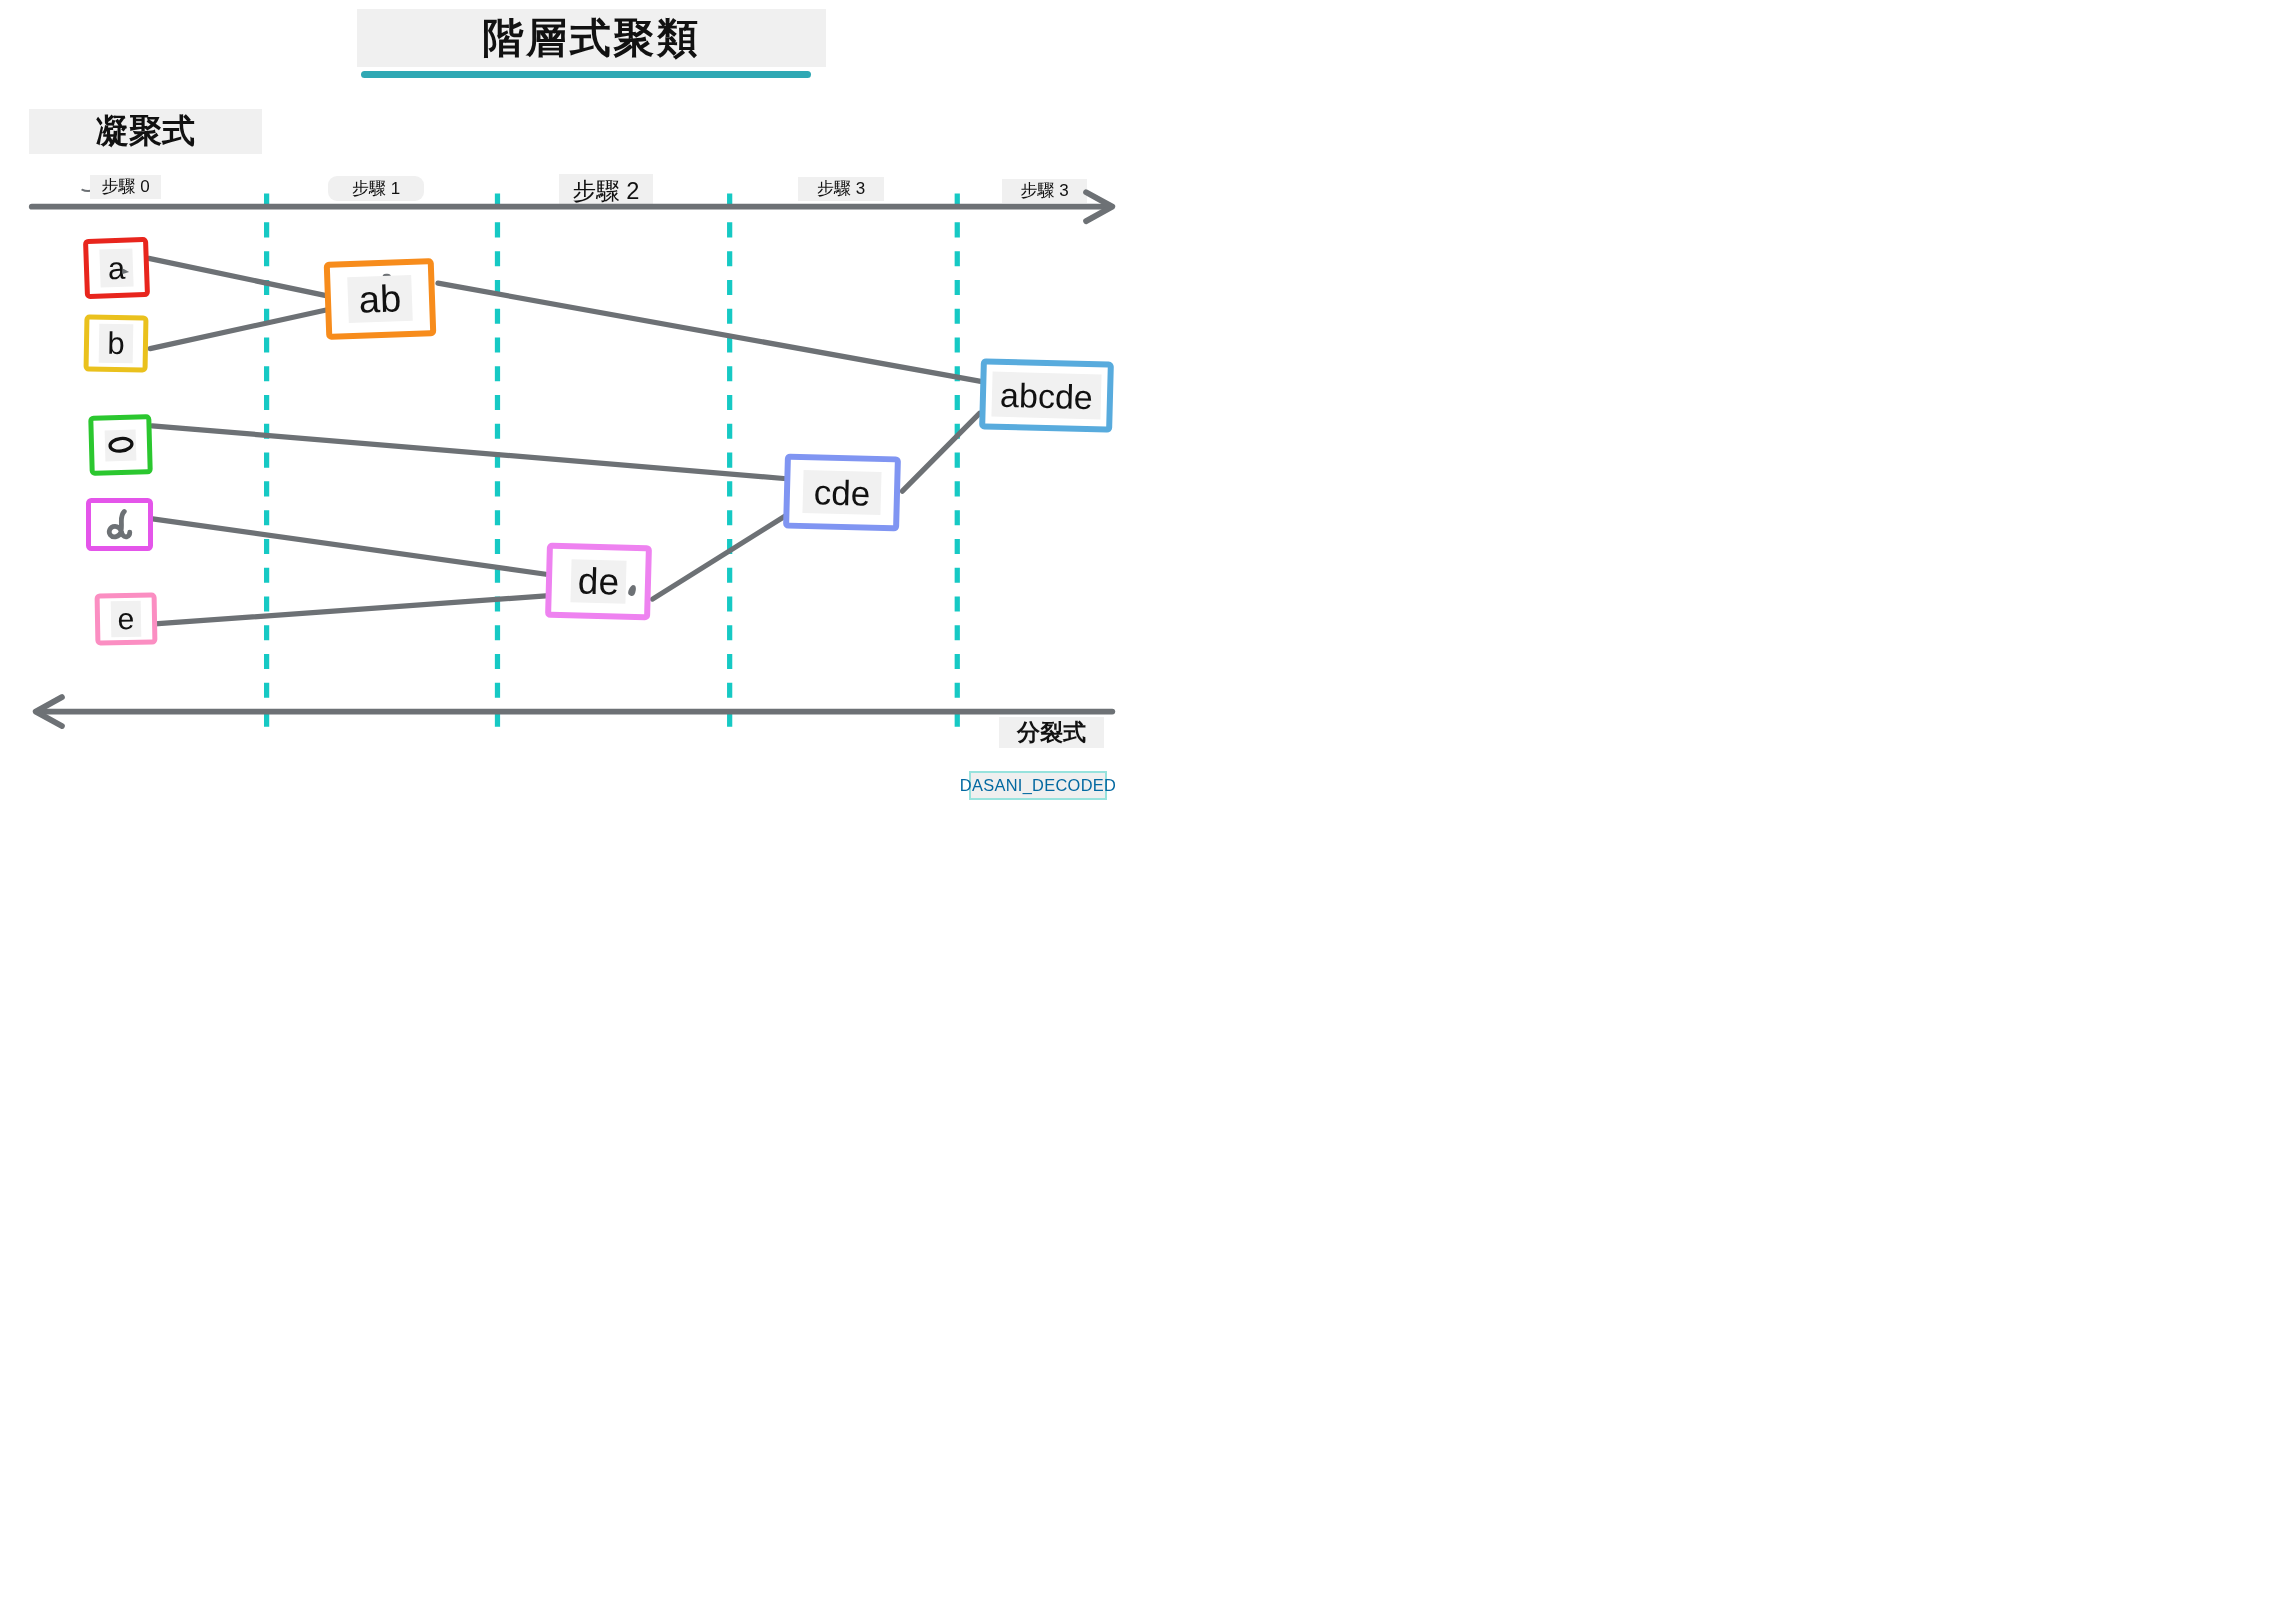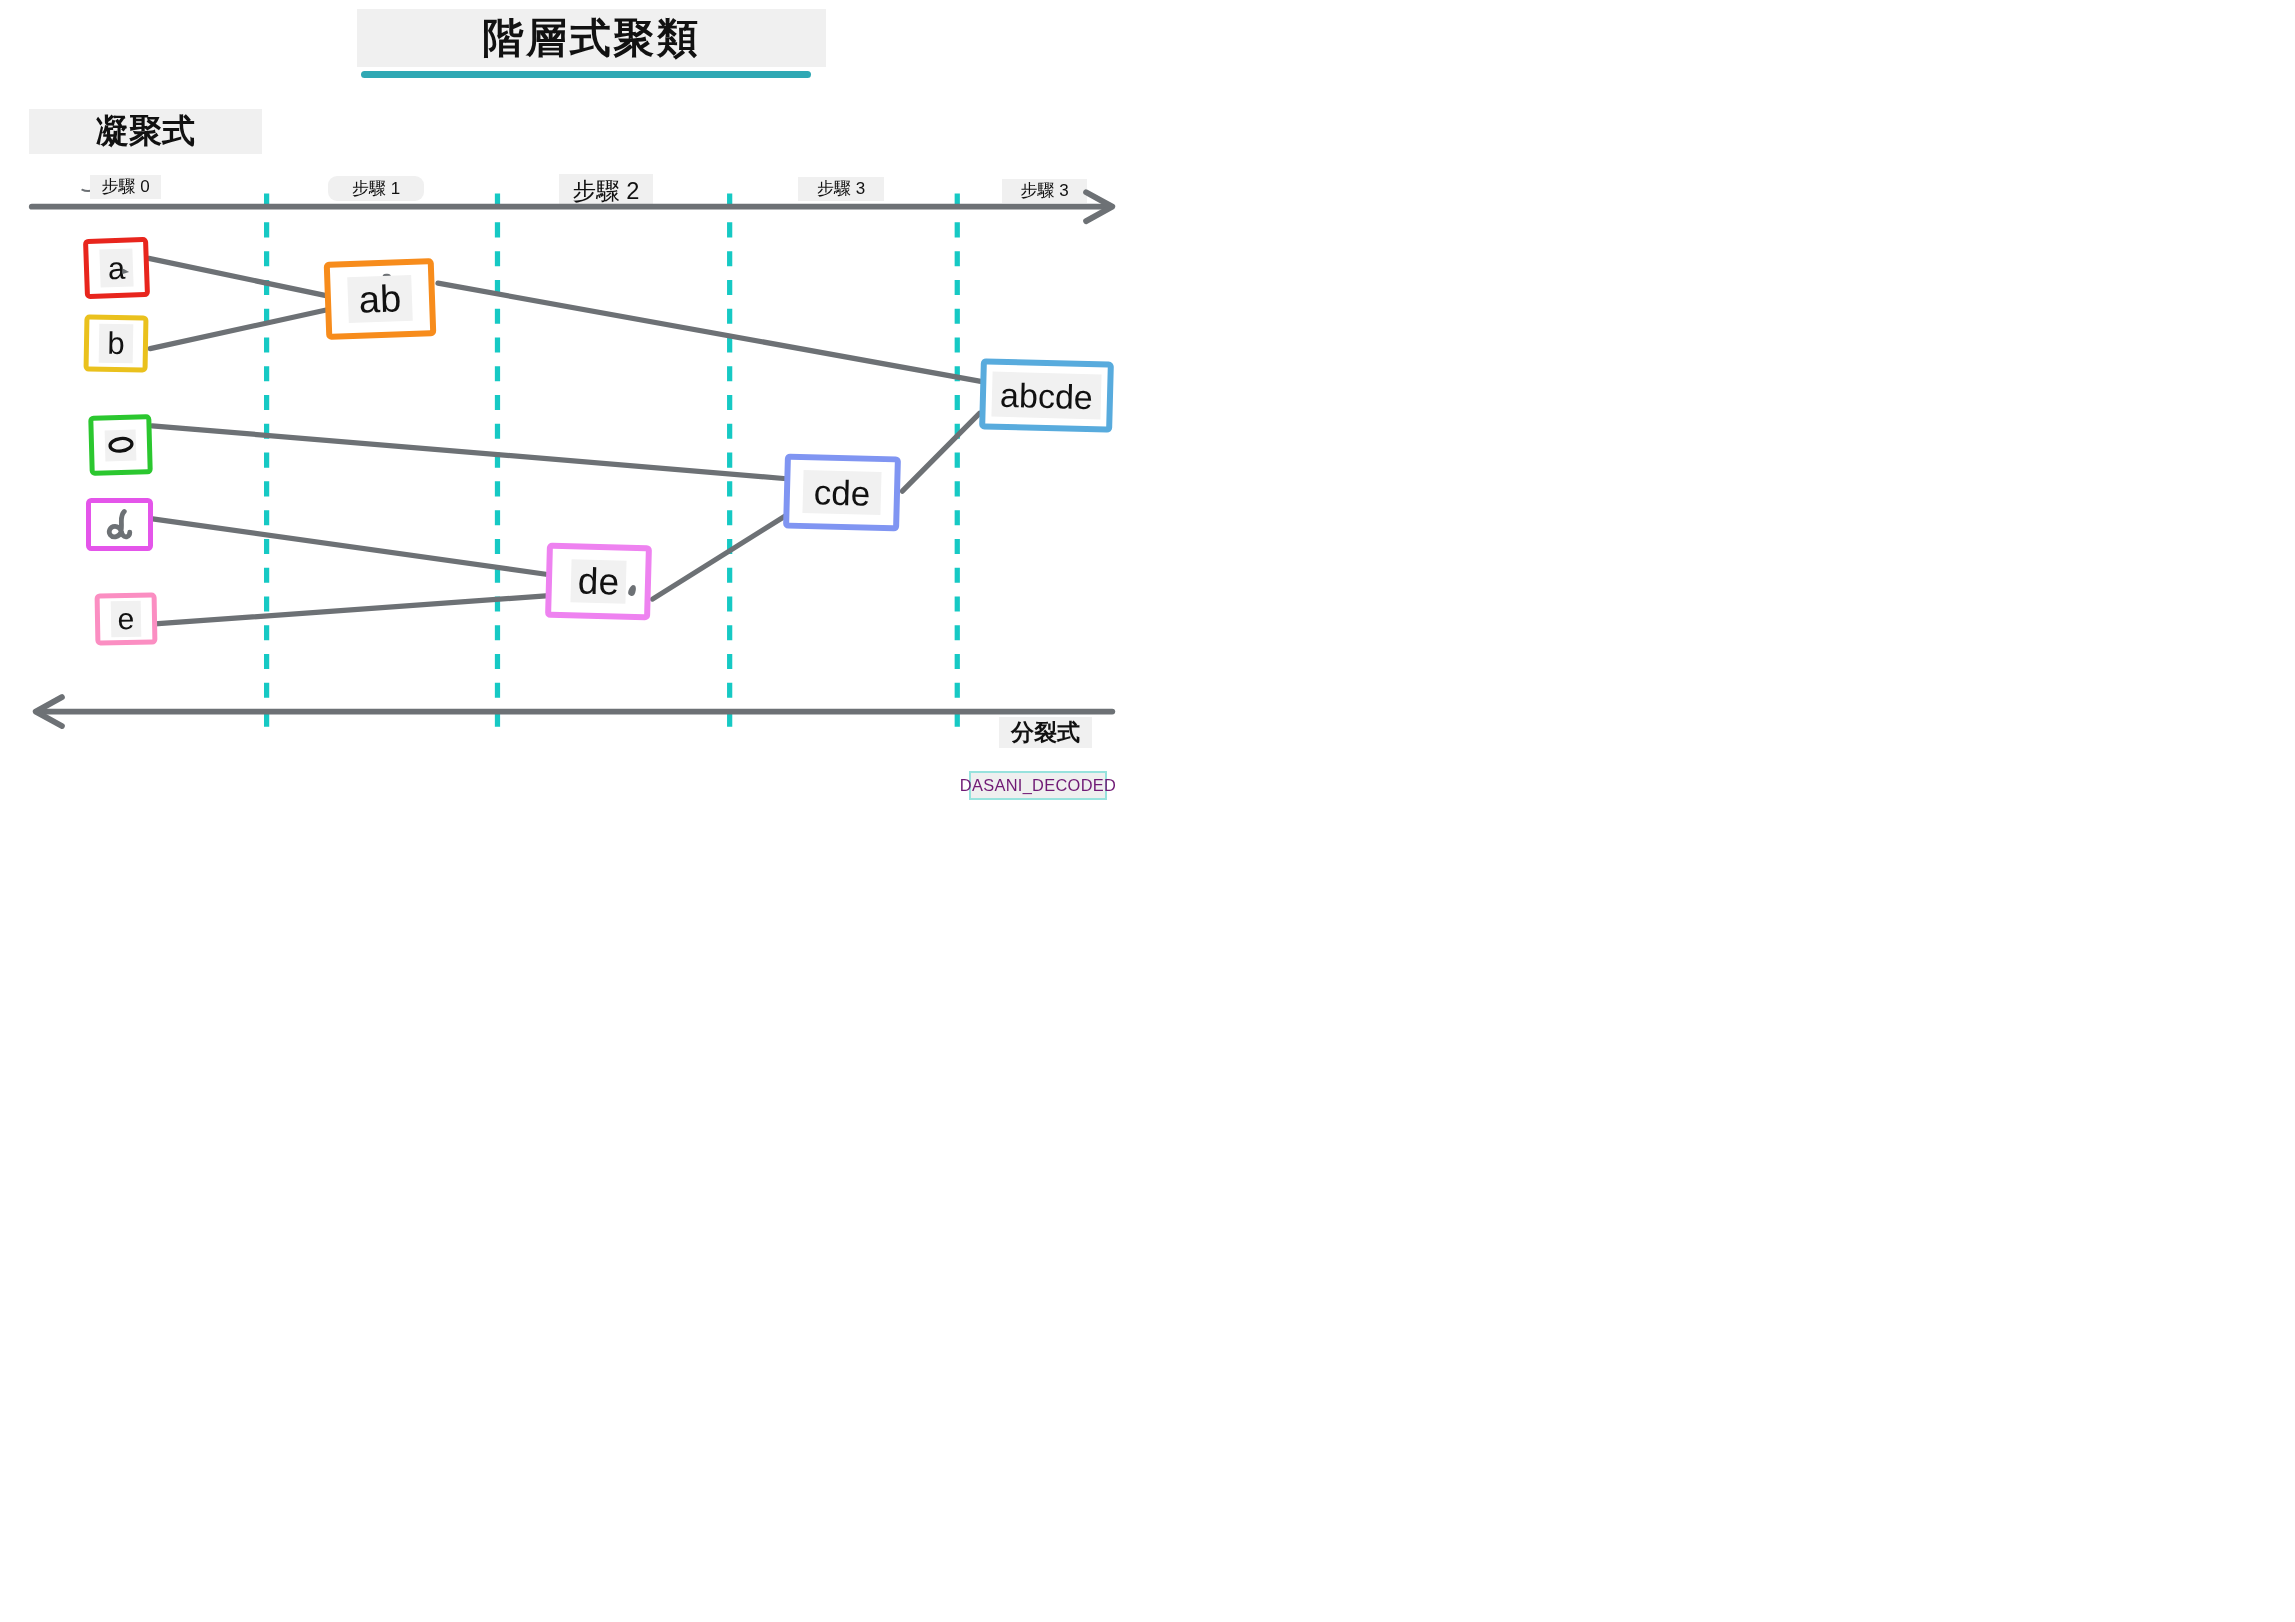--- a/index.html
+++ b/index.html
@@ -5,21 +5,21 @@
   html,body{margin:0;padding:0;background:#ffffff;}
   body{font-family:"Liberation Sans", sans-serif;color:#111;}
   .stage{position:relative;width:1148px;height:811px;background:#fff;overflow:hidden;}
 
   .title-band{position:absolute;left:349px;top:9.2px;width:469px;height:58px;background:#f0f0f0;
     display:flex;align-items:center;justify-content:center;font-size:41px;font-weight:600;letter-spacing:2.6px;margin-left:8px;}
   .title-underline{position:absolute;left:361px;top:71px;width:450px;height:7.2px;border-radius:3.9px;background:#2fa8b4;}
 
   .method-label{position:absolute;background:#f0f0f0;display:flex;align-items:center;justify-content:center;font-weight:600;}
   #agg-label{left:29px;top:109px;width:233px;height:45px;font-size:33px;}
-  #div-label{left:999px;top:717px;width:93px;height:31px;font-size:23px;}
+  #div-label{left:999px;top:717px;width:105px;height:31px;font-size:23px;}
 
   .squiggle{position:absolute;left:79px;top:181px;width:14.4px;height:7.2px;
     border:2px solid transparent;border-bottom:2.6px solid #6d7175;border-radius:50%;}
 
   .step-label{position:absolute;background:#f0f0f0;display:flex;align-items:center;justify-content:center;font-size:17px;}
   #step-0{left:90px;top:175px;width:71px;height:23.6px;}
   #step-1{left:328px;top:176px;width:96px;height:25px;border-radius:9px;}
   #step-2{left:559px;top:174px;width:94px;height:34px;font-size:23.6px;}
   #step-3{left:798px;top:177px;width:86px;height:23.6px;}
   #step-4{left:1002px;top:179px;width:85px;height:23.6px;}
@@ -55,21 +55,21 @@
     border-radius:50% 50% 50% 50%/60% 60% 40% 40%;transform:rotate(18deg);}
   .bump-ab{position:absolute;left:52px;top:7.9px;width:8.5px;height:8.5px;background:#6d7175;border-radius:50%;z-index:1;}
 
   .c-glyph{display:block;}
   .c-glyph ellipse{stroke:#111;stroke-width:11;fill:none;}
   .d-glyph{display:block;}
   .d-glyph path{stroke:#6d7175;stroke-width:15;fill:none;stroke-linecap:round;}
 
   .watermark{position:absolute;left:969px;top:771px;width:138px;height:29.4px;box-sizing:border-box;
     border:2px solid #97e2dd;background:#efefef;display:flex;align-items:center;justify-content:center;
-    font-size:16.4px;color:#701a75;letter-spacing:0.3px;}
+    font-size:16.4px;color:#0369a1;letter-spacing:0.3px;}
 </style>
 </head>
 <body>
 
 <div class="stage">
 
   <div class="title-band">
     <span>階層式聚類</span>
   </div>
   <div class="title-underline" style="background-color: rgb(47, 168, 180);"></div>

